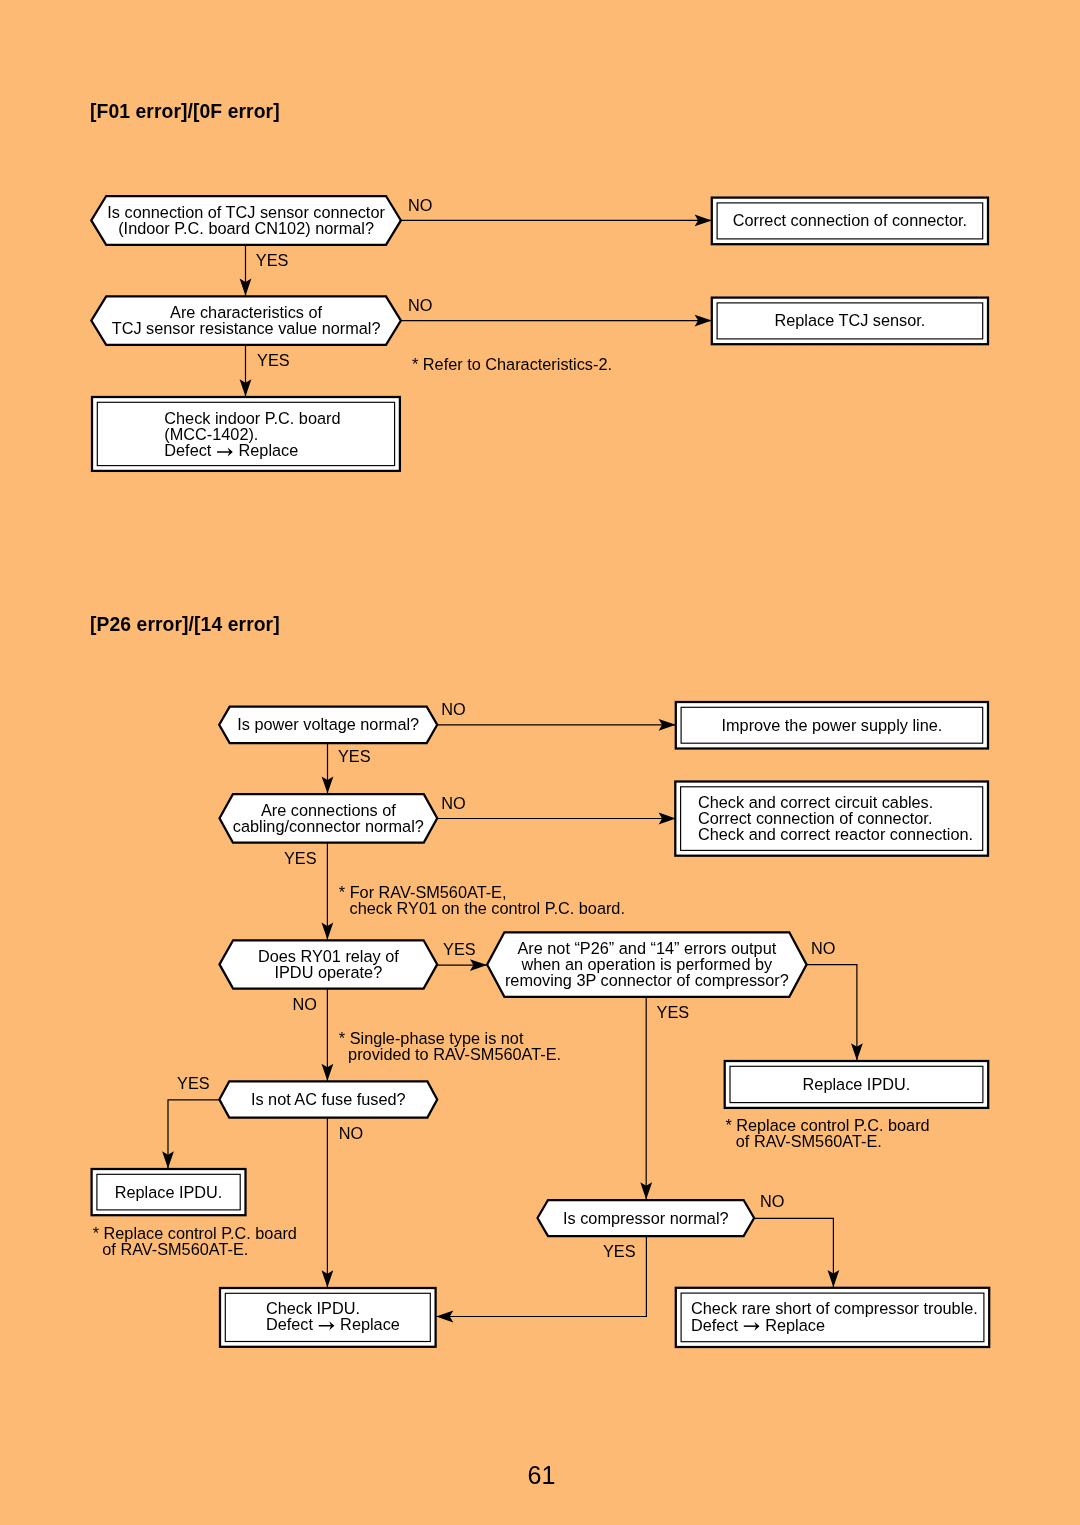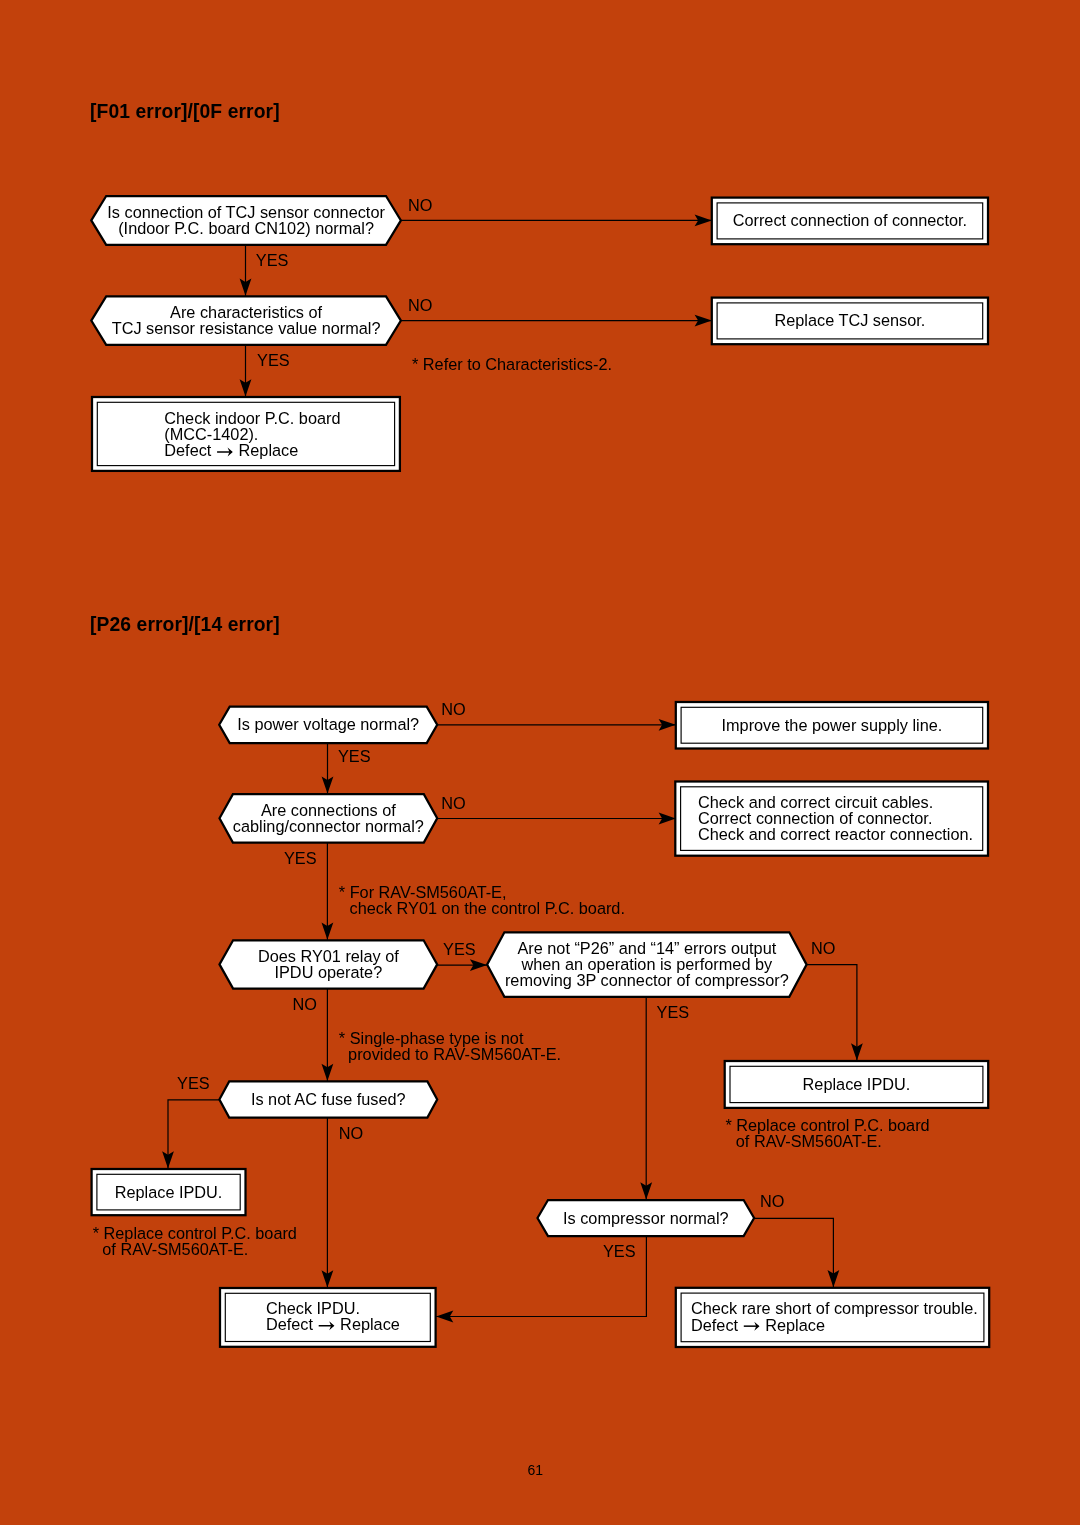--- a/index.html
+++ b/index.html
@@ -1,21 +1,21 @@
 <!DOCTYPE html>
 <html><head>
 <meta charset="utf-8">
 <title>Troubleshooting flowcharts</title>
 <style>
   html, body { margin:0; padding:0; background:#ffffff; }
   body { width:1080px; height:1525px; font-family:"Liberation Sans", sans-serif; color:#000000; }
-  #page { position:relative; width:1080px; height:1525px; overflow:hidden; background:#c2410c; }
+  #page { position:relative; width:1080px; height:1525px; overflow:hidden; background:#fdba74; }
   .heading { position:absolute; font-weight:bold; font-size:19.3px; letter-spacing:0.1px;
              white-space:nowrap; line-height:1; }
-  .page-number { position:absolute; font-size:14px; white-space:nowrap; line-height:1; }
+  .page-number { position:absolute; font-size:25px; white-space:nowrap; line-height:1; }
   svg.flow { position:absolute; left:0; top:0; width:1080px; height:1525px; }
   svg.flow text { font-family:"Liberation Sans", sans-serif; font-size:16.3px; fill:#000000; }
   .node-shape { fill:#ffffff; stroke:#000000; stroke-width:2.25; stroke-linejoin:miter; }
   .node-inner { fill:none; stroke:#000000; stroke-width:1.15; }
   .conn { fill:none; stroke:#000000; stroke-width:1.2; stroke-linejoin:miter; }
   .arrowhead { fill:#000000; stroke:none; }
 </style>
 </head>
 <body>
 

